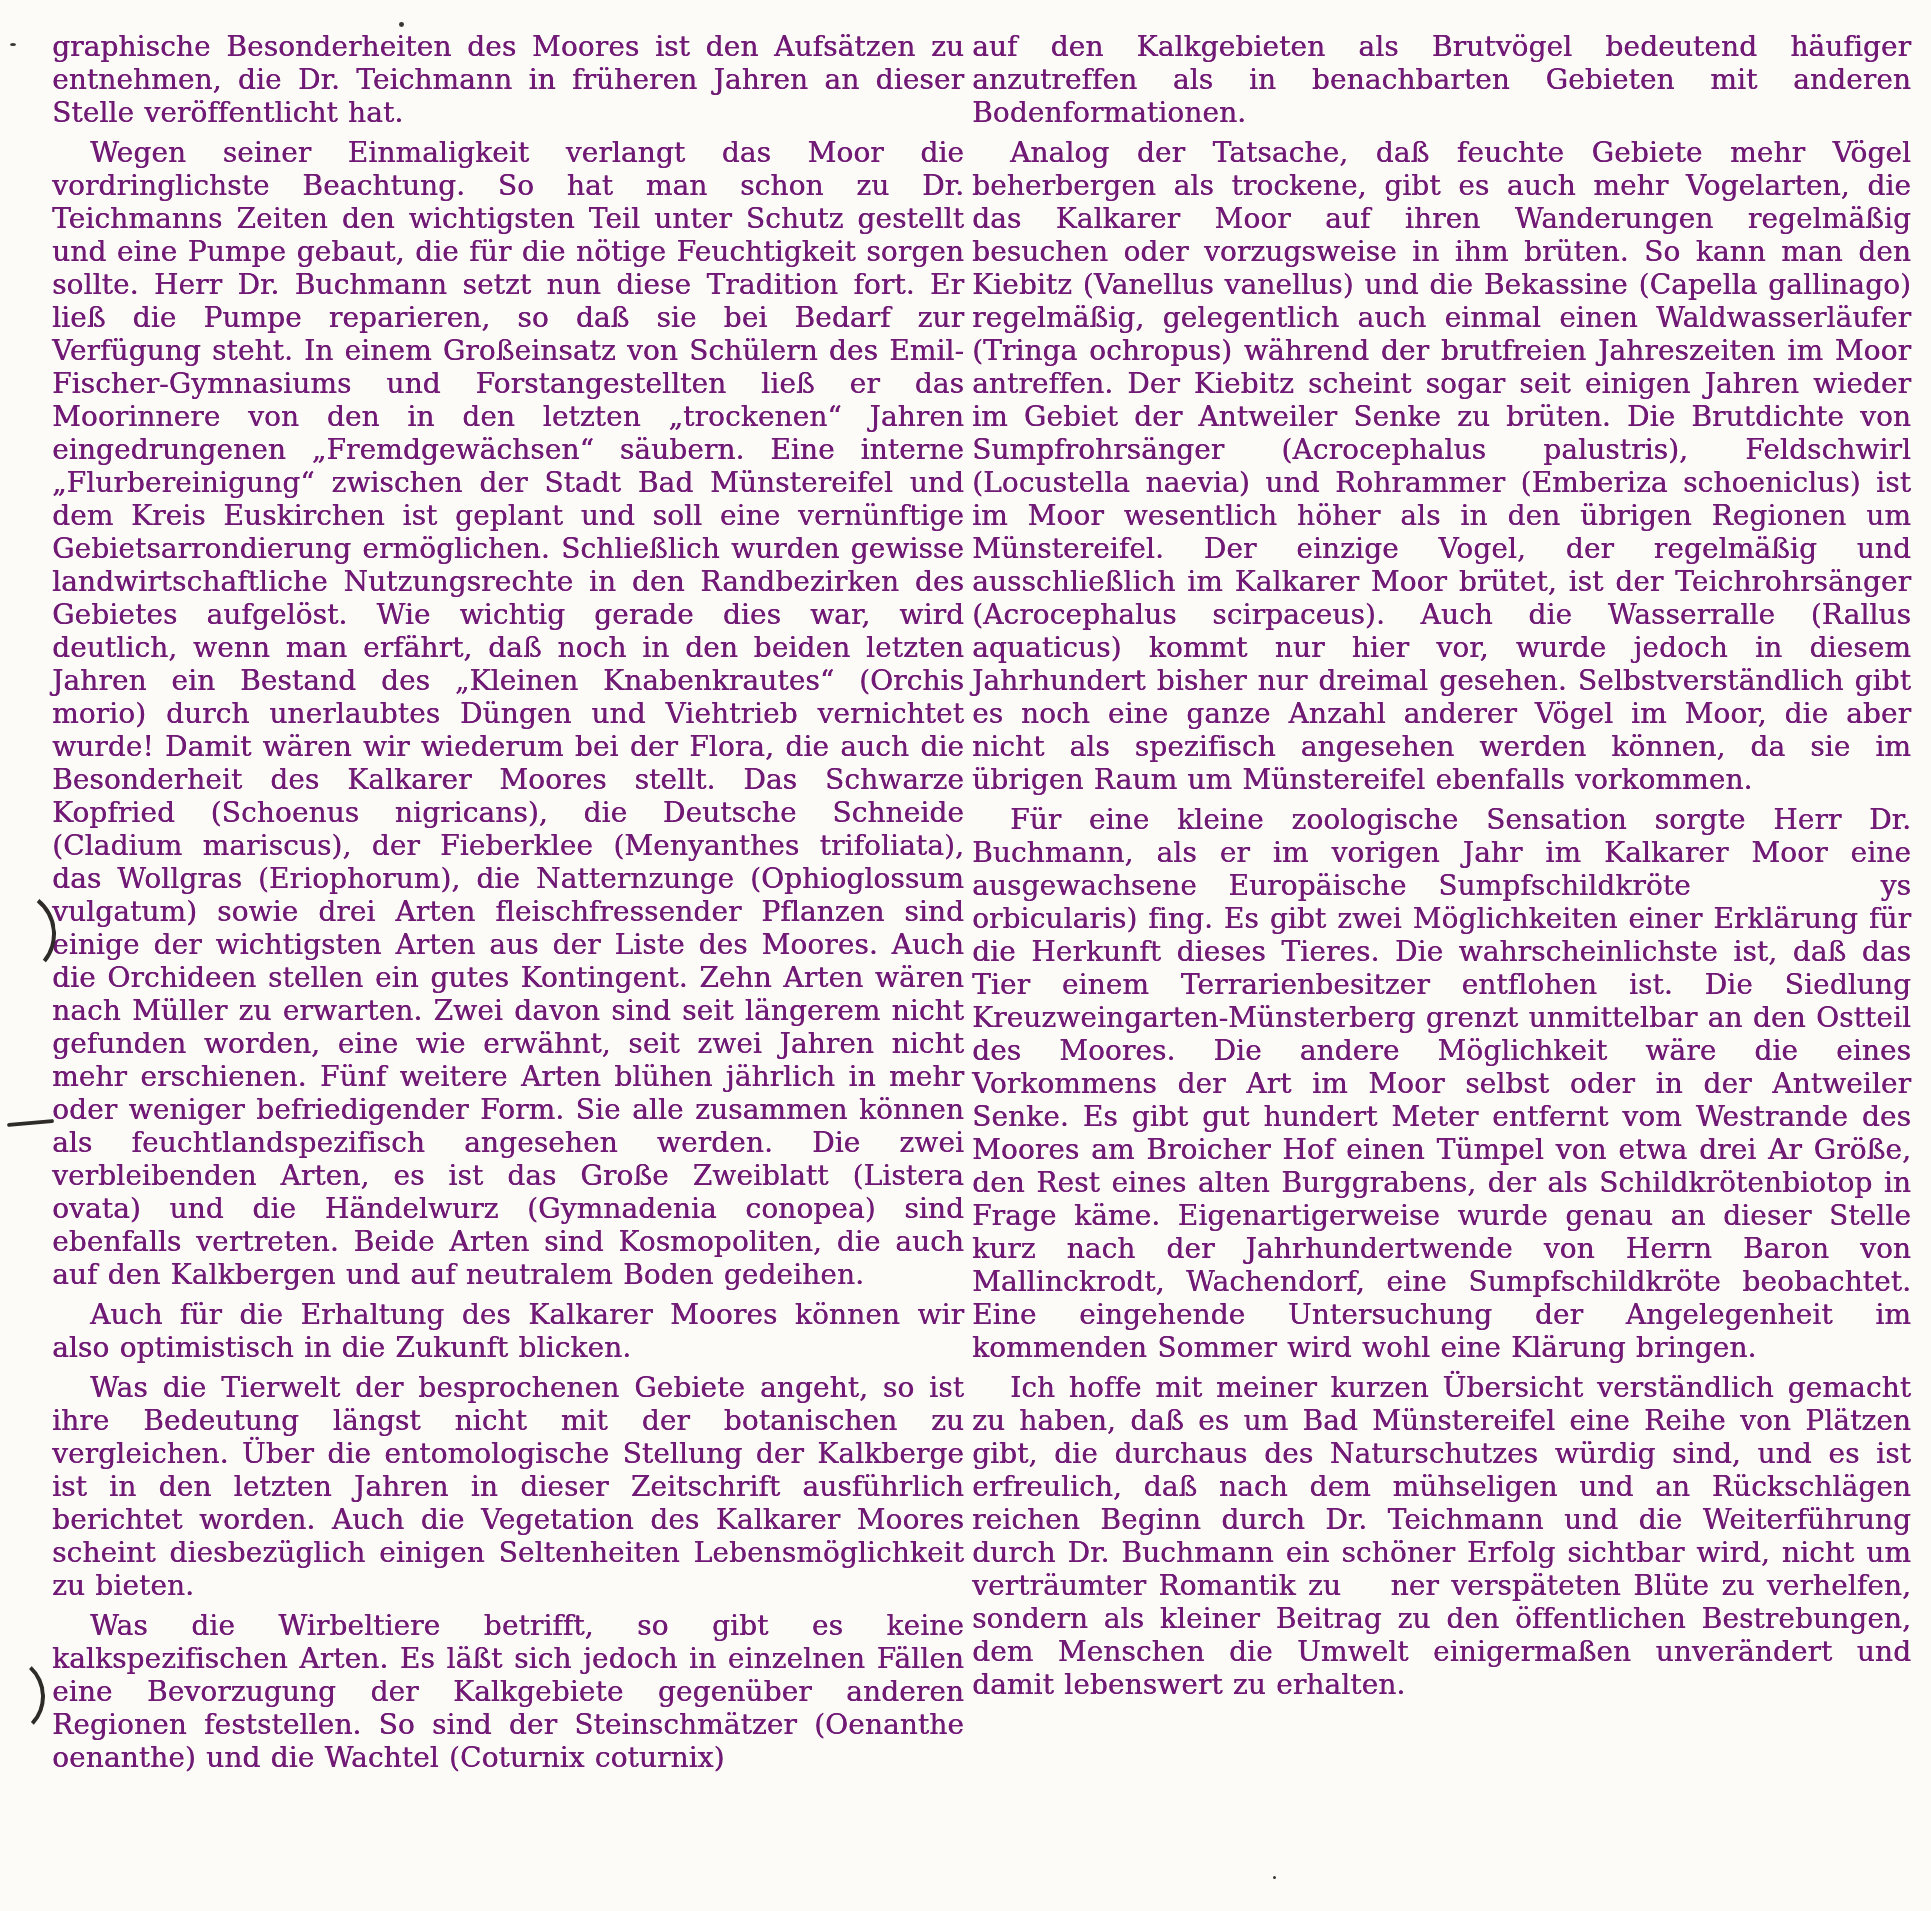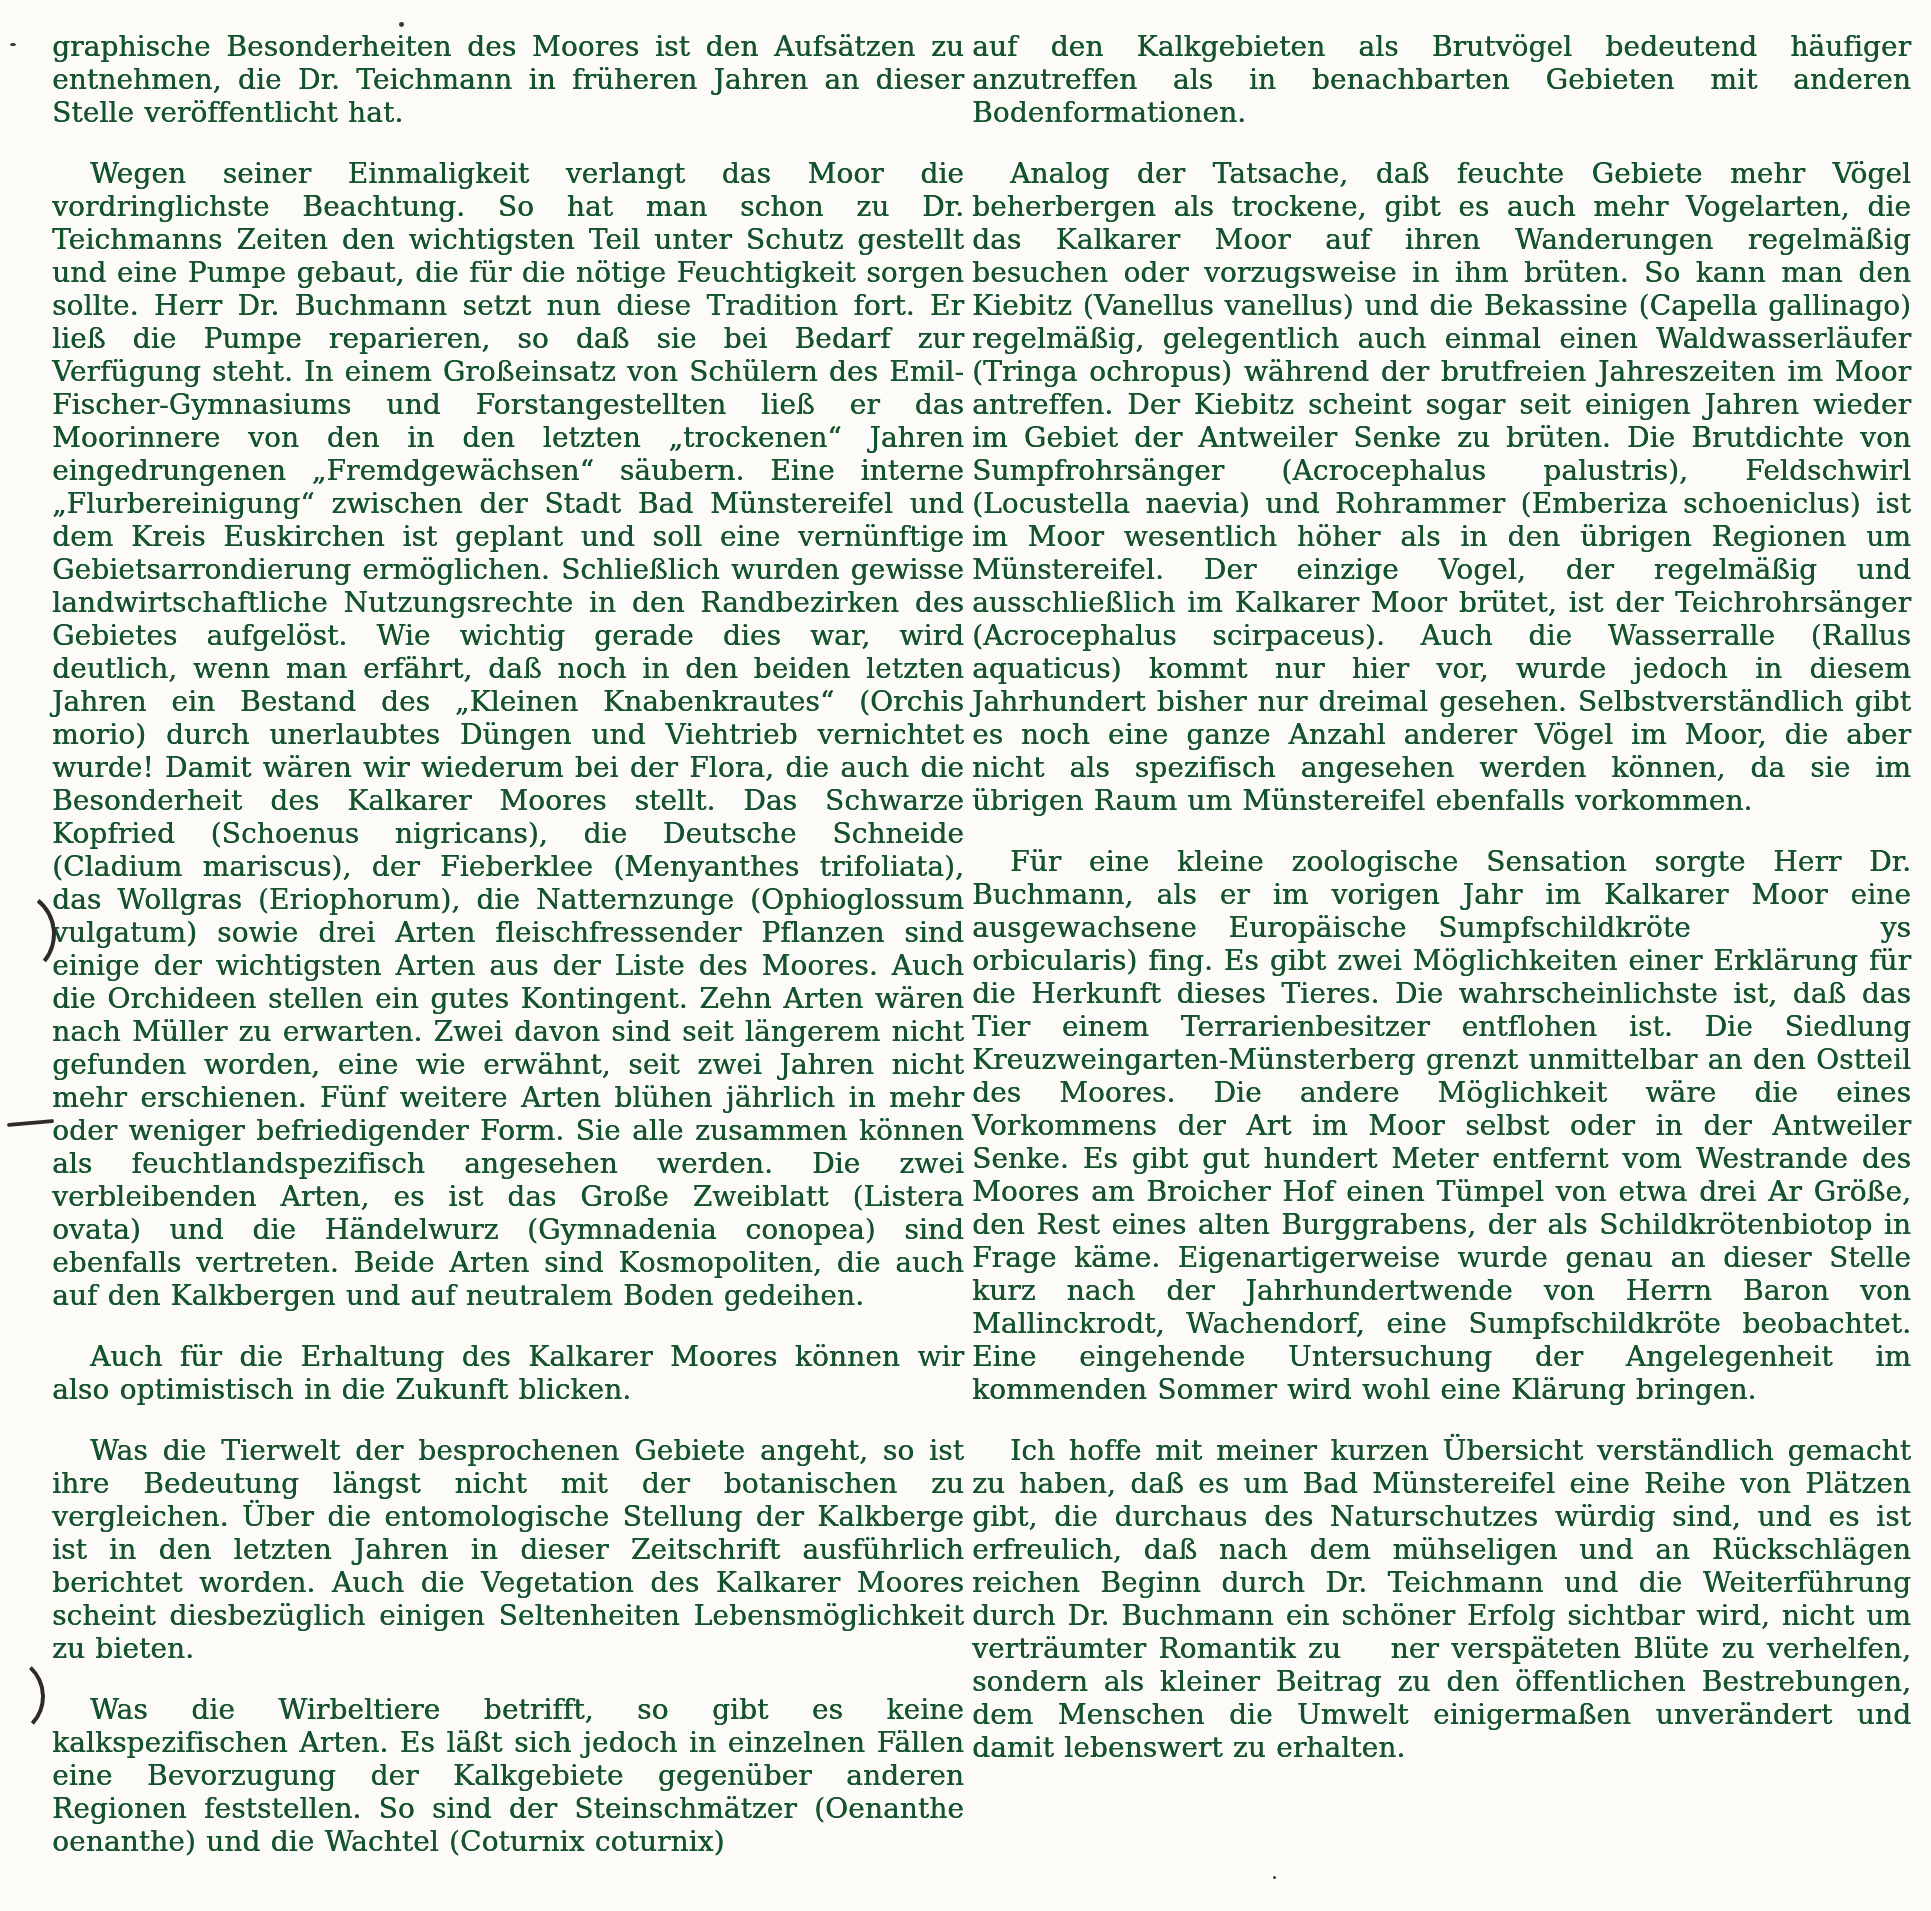--- a/index.html
+++ b/index.html
@@ -20,21 +20,21 @@
   .col-right { left: 972px; width: 939px; }
   .col p {
     margin: 0;
     text-align: justify;
     font-size: 28px;
     line-height: 33px;
     letter-spacing: 0.1px;
     word-spacing: 1.2px;
     text-shadow: 0.4px 0 0 currentColor; 
   }
-  .col p + p { margin-top: 28px; }
+  .col p + p { margin-top: 7px; }
   .col p.indent { text-indent: 38px; }
 
   
   .punch-arc {
     position: absolute;
     border-radius: 50%;
     border: 4.1px solid transparent;
     border-right-color: #2e2b28;
   }
   .punch-arc.a1 { left: -34px; top: 889px; width: 82px; height: 82px; transform: rotate(-6deg); }
@@ -48,21 +48,21 @@
     transform: rotate(-5deg);
   }
   .speck { position: absolute; background: #3a3733; border-radius: 50%; }
   .speck.s1 { left: 399px; top: 22px;  width: 4.9px; height: 4.9px; }
   .speck.s2 { left: 9.8px;  top: 43px;  width: 6.5px; height: 3.3px; }
   .speck.s3 { left: 1273px; top: 1876px; width: 3.3px; height: 3.3px; }
 </style>
 </head>
 <body>
 
-<div class="page" style="background: rgb(252, 251, 247); color: #14532d;">
+<div class="page" style="background: rgb(252, 251, 247); color: #701a75;">
 
   <div class="col col-left">
     <p>graphische Besonderheiten des Moores ist den Aufsätzen zu entnehmen, die Dr. Teichmann in früheren Jahren an dieser Stelle veröffentlicht hat.</p>
     <p class="indent">Wegen seiner Einmaligkeit verlangt das Moor die vordringlichste Beachtung. So hat man schon zu Dr. Teichmanns Zeiten den wichtigsten Teil unter Schutz gestellt und eine Pumpe gebaut, die für die nötige Feuchtigkeit sorgen sollte. Herr Dr. Buchmann setzt nun diese Tradition fort. Er ließ die Pumpe reparieren, so daß sie bei Bedarf zur Verfügung steht. In einem Großeinsatz von Schülern des Emil-Fischer-Gymnasiums und Forstangestellten ließ er das Moorinnere von den in den letzten „trockenen“ Jahren eingedrungenen „Fremdgewächsen“ säubern. Eine interne „Flurbereinigung“ zwischen der Stadt Bad Münstereifel und dem Kreis Euskirchen ist geplant und soll eine vernünftige Gebietsarrondierung ermöglichen. Schließlich wurden gewisse landwirtschaftliche Nutzungsrechte in den Randbezirken des Gebietes aufgelöst. Wie wichtig gerade dies war, wird deutlich, wenn man erfährt, daß noch in den beiden letzten Jahren ein Bestand des „Kleinen Knabenkrautes“ (Orchis morio) durch unerlaubtes Düngen und Viehtrieb vernichtet wurde! Damit wären wir wiederum bei der Flora, die auch die Besonderheit des Kalkarer Moores stellt. Das Schwarze Kopfried (Schoenus nigricans), die Deutsche Schneide (Cladium mariscus), der Fieberklee (Menyanthes trifoliata), das Wollgras (Eriophorum), die Natternzunge (Ophioglossum vulgatum) sowie drei Arten fleischfressender Pflanzen sind einige der wichtigsten Arten aus der Liste des Moores. Auch die Orchideen stellen ein gutes Kontingent. Zehn Arten wären nach Müller zu erwarten. Zwei davon sind seit längerem nicht gefunden worden, eine wie erwähnt, seit zwei Jahren nicht mehr erschienen. Fünf weitere Arten blühen jährlich in mehr oder weniger befriedigender Form. Sie alle zusammen können als feuchtlandspezifisch angesehen werden. Die zwei verbleibenden Arten, es ist das Große Zweiblatt (Listera ovata) und die Händelwurz (Gymnadenia conopea) sind ebenfalls vertreten. Beide Arten sind Kosmopoliten, die auch auf den Kalkbergen und auf neutralem Boden gedeihen.</p>
     <p class="indent">Auch für die Erhaltung des Kalkarer Moores können wir also optimistisch in die Zukunft blicken.</p>
     <p class="indent">Was die Tierwelt der besprochenen Gebiete angeht, so ist ihre Bedeutung längst nicht mit der botanischen zu vergleichen. Über die entomologische Stellung der Kalkberge ist in den letzten Jahren in dieser Zeitschrift ausführlich berichtet worden. Auch die Vegetation des Kalkarer Moores scheint diesbezüglich einigen Seltenheiten Lebensmöglichkeit zu bieten.</p>
     <p class="indent">Was die Wirbeltiere betrifft, so gibt es keine kalkspezifischen Arten. Es läßt sich jedoch in einzelnen Fällen eine Bevorzugung der Kalkgebiete gegenüber anderen Regionen feststellen. So sind der Steinschmätzer (Oenanthe oenanthe) und die Wachtel (Coturnix coturnix)</p>
   </div>
 
   <div class="col col-right">

